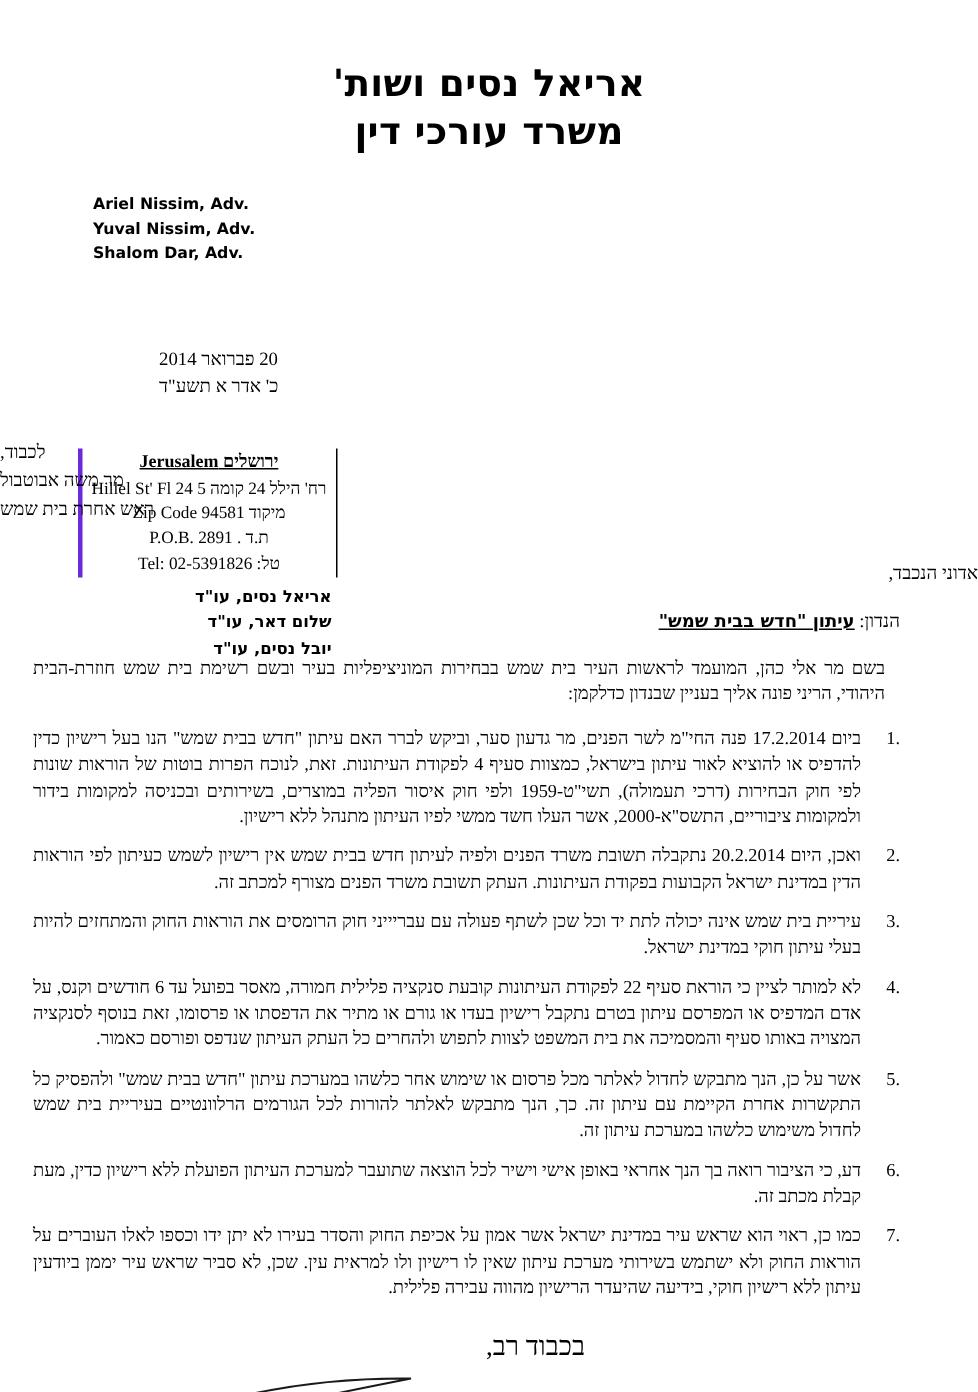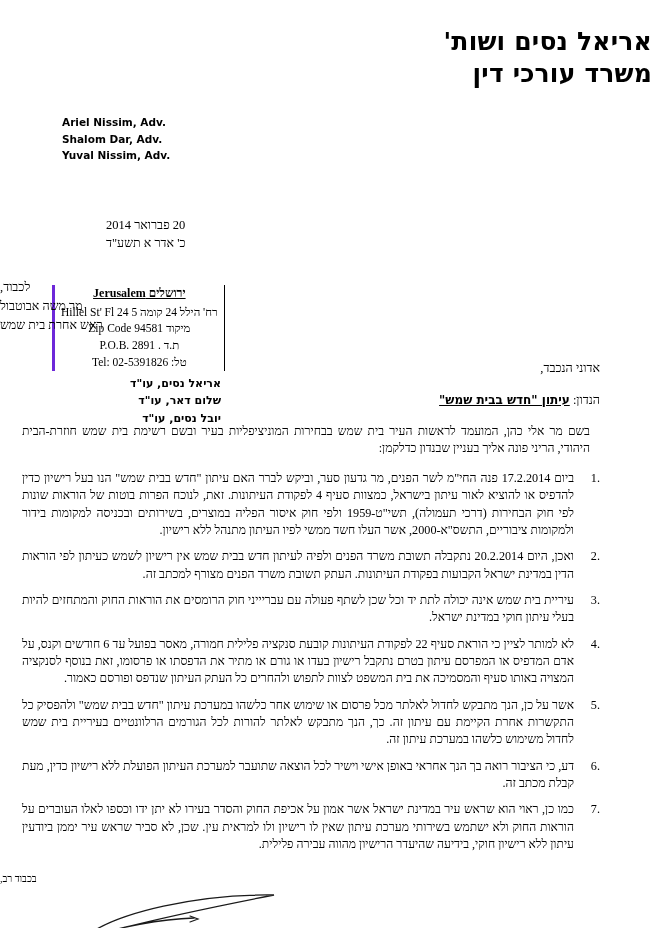--- a/index.html
+++ b/index.html
@@ -13,22 +13,22 @@
     height: 928px;
     background: #ffffff;
     font-family: "Liberation Serif", "DejaVu Serif", serif;
     color: #000000;
     overflow: hidden;
     box-sizing: border-box;
   }
 
   
   .masthead {
-    text-align: right;
-    padding-top: 26px;
+    text-align: center;
+    padding-top: 40px;
   }
   .masthead .firm-line {
     font-family: "DejaVu Sans", "Liberation Sans", sans-serif;
     font-weight: bold;
     font-size: 25px;
     line-height: 1.28;
     letter-spacing: 0.2px;
     direction: rtl;
   }
 
@@ -108,21 +108,20 @@
     margin-top: 26px;
     padding-right: 52px;
     direction: rtl;
     text-align: left;
     font-size: 12.5px;
     line-height: 1.5;
   }
 
   .salutation {
     margin-top: 26px;
-    padding-right: 52px;
     direction: rtl;
     text-align: right;
     font-size: 12.5px;
   }
 
   .subject {
     margin-top: 17px;
     padding-right: 52px;
     direction: rtl;
     text-align: right;
@@ -172,22 +171,22 @@
     text-align: right;
     direction: ltr;
     font-size: 12.2px;
   }
 
   
   .closing {
     margin-top: 20px;
     padding-right: 62px;
     direction: rtl;
-    text-align: left;
-    font-size: 10px;
+    text-align: right;
+    font-size: 18px;
   }
   .closing-inner { display: inline-block; margin-right: 200px; }
 
   .signature-area {
     position: relative;
     margin-top: 14px;
     padding-left: 70px;
     height: 68px;
     direction: rtl;
   }
@@ -204,22 +203,22 @@
 
   <div class="masthead">
     <div class="firm-line">אריאל נסים ושות'</div>
     <div class="firm-line">משרד עורכי דין</div>
   </div>
 
   <div class="header-cols">
 
     <div class="col-left">
       <div>Ariel Nissim, Adv.</div>
+      <div>Yuval Nissim, Adv.</div>
       <div>Shalom Dar, Adv.</div>
-      <div>Yuval Nissim, Adv.</div>
     </div>
 
     <div class="col-center">
       <div class="city">ירושלים Jerusalem</div>
       <div class="addr-line">רח' הילל 24 קומה 5 24 Hillel St' Fl</div>
       <div class="addr-line">מיקוד Zip Code 94581</div>
       <div class="addr-line">ת.ד . P.O.B. 2891</div>
       <div class="addr-line">טל: Tel: 02-5391826</div>
     </div>
 

